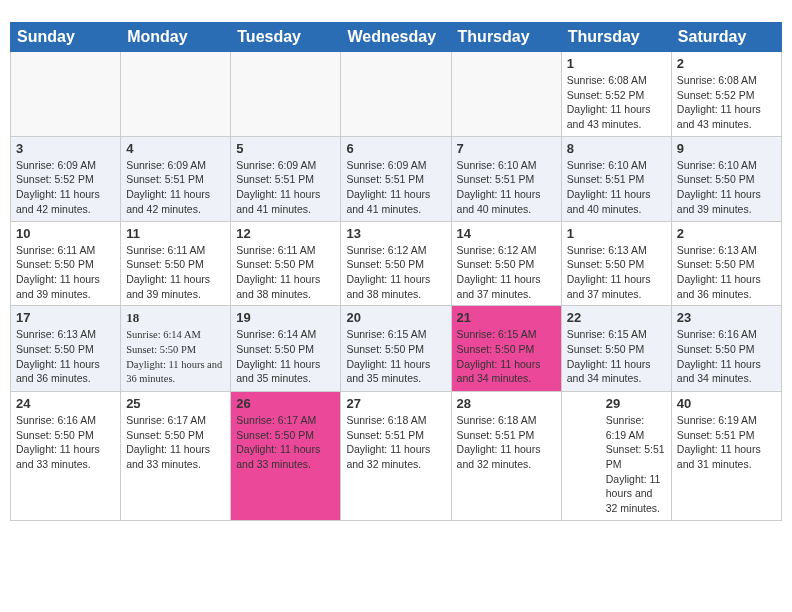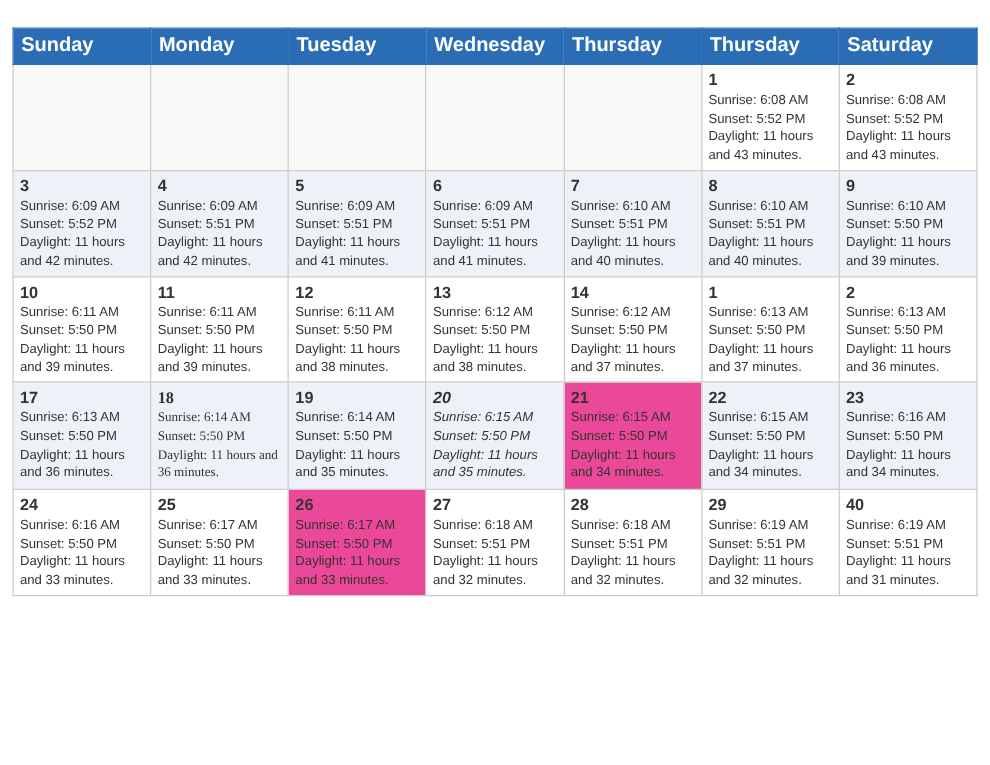--- a/index.html
+++ b/index.html
@@ -235,21 +235,21 @@
           <div class="day-info" style="white-space: pre-line;">Sunrise: 6:14 AM
 Sunset: 5:50 PM
 Daylight: 11 hours and 36 minutes.</div>
         </td>
         <td style="background: rgb(238, 242, 248);">
           <div class="day-number">19</div>
           <div class="day-info" style="white-space: pre-line;">Sunrise: 6:14 AM
 Sunset: 5:50 PM
 Daylight: 11 hours and 35 minutes.</div>
         </td>
-        <td style="background: rgb(238, 242, 248); font-style: italic;">
+        <td style="background: rgb(238, 242, 248);">
           <div class="day-number">20</div>
           <div class="day-info" style="white-space: pre-line;">Sunrise: 6:15 AM
 Sunset: 5:50 PM
 Daylight: 11 hours and 35 minutes.</div>
         </td>
         <td style="background: #ec4899;">
           <div class="day-number">21</div>
           <div class="day-info" style="white-space: pre-line;">Sunrise: 6:15 AM
 Sunset: 5:50 PM
 Daylight: 11 hours and 34 minutes.</div>
@@ -291,21 +291,21 @@
           <div class="day-info" style="white-space: pre-line;">Sunrise: 6:18 AM
 Sunset: 5:51 PM
 Daylight: 11 hours and 32 minutes.</div>
         </td>
         <td style="background: rgb(255, 255, 255);">
           <div class="day-number">28</div>
           <div class="day-info" style="white-space: pre-line;">Sunrise: 6:18 AM
 Sunset: 5:51 PM
 Daylight: 11 hours and 32 minutes.</div>
         </td>
-        <td style="background: rgb(255, 255, 255);">
+        <td style="background: rgb(255, 255, 255); padding-left: 44px;">
           <div class="day-number">29</div>
           <div class="day-info" style="white-space: pre-line;">Sunrise: 6:19 AM
 Sunset: 5:51 PM
 Daylight: 11 hours and 32 minutes.</div>
         </td>
         <td style="background: rgb(255, 255, 255);">
           <div class="day-number">40</div>
           <div class="day-info" style="white-space: pre-line;">Sunrise: 6:19 AM
 Sunset: 5:51 PM
 Daylight: 11 hours and 31 minutes.</div>

